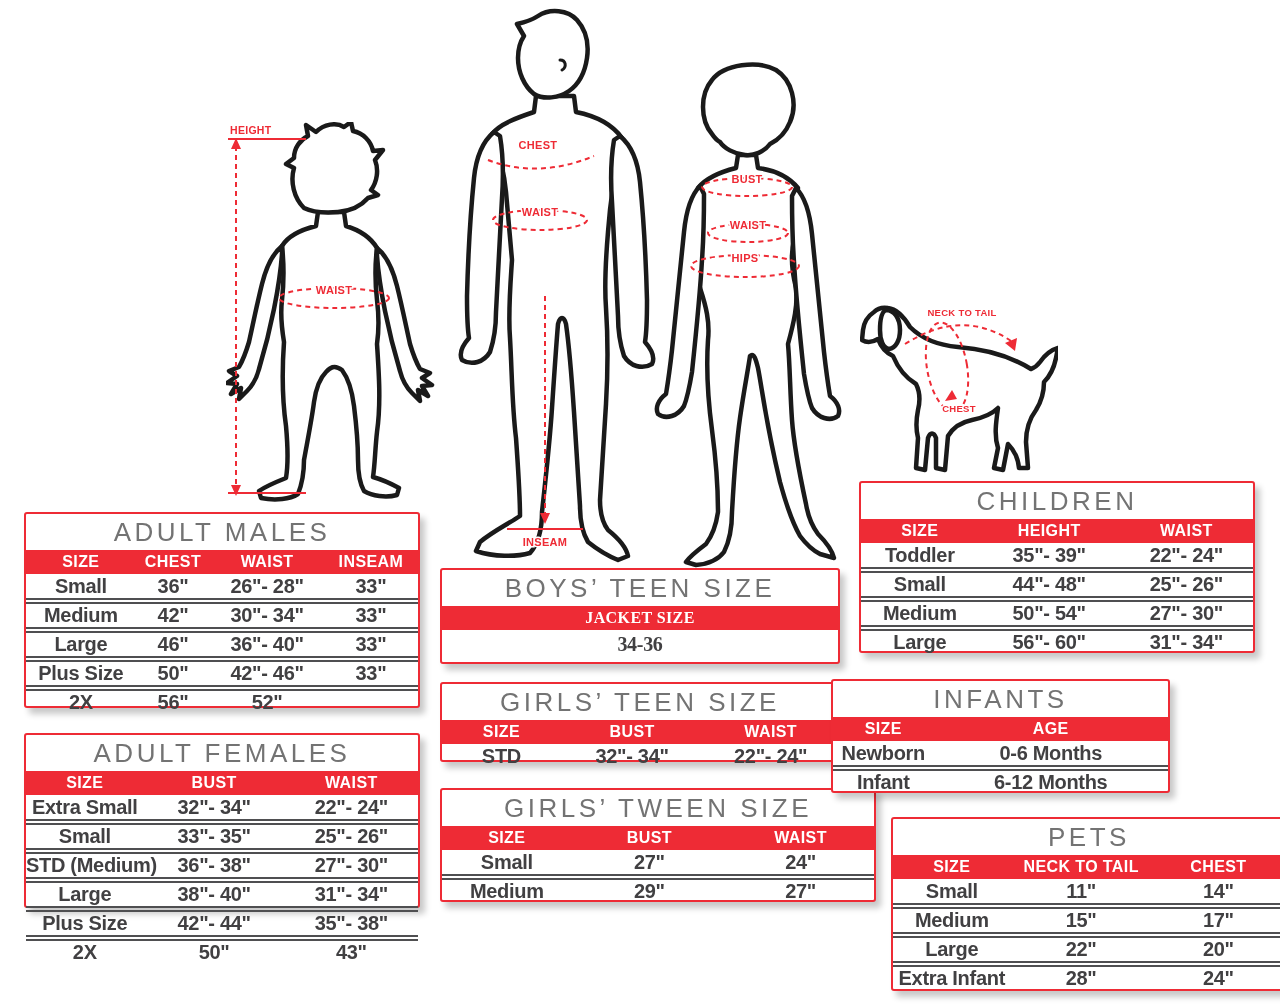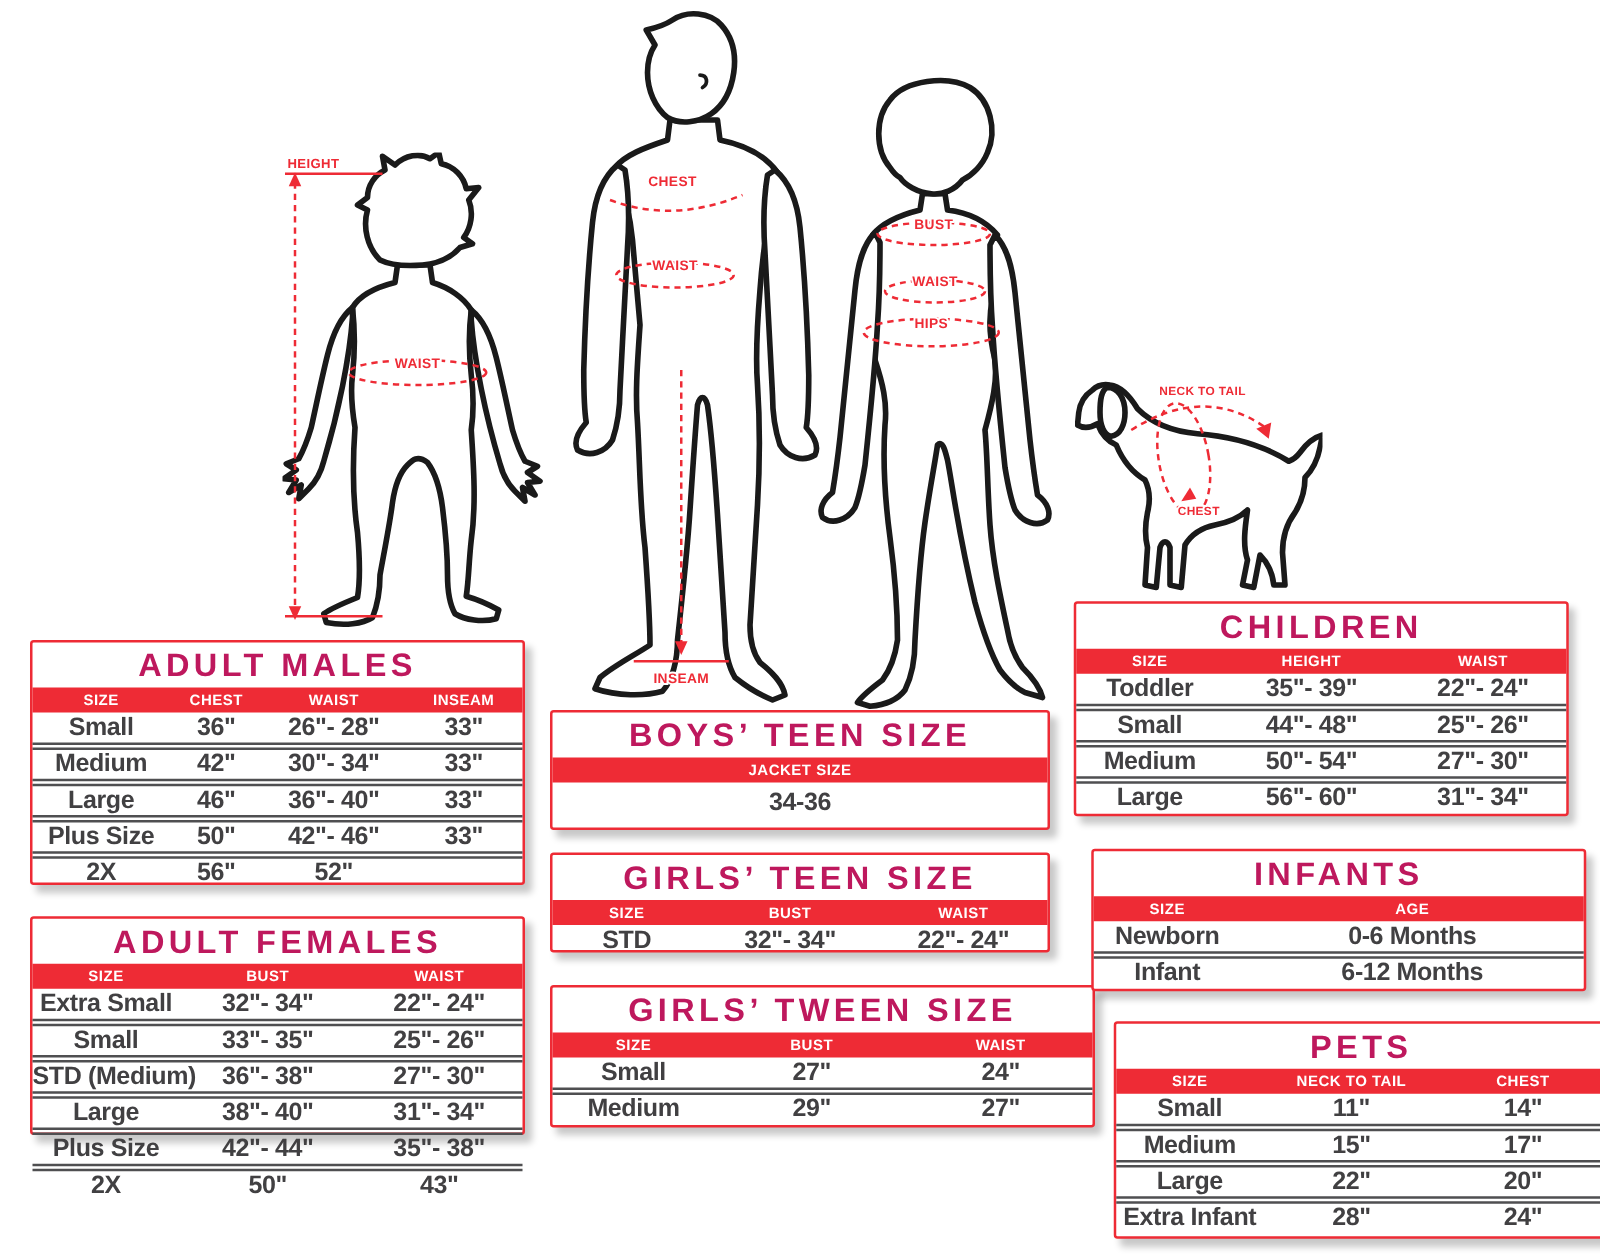--- a/index.html
+++ b/index.html
@@ -18,44 +18,44 @@
   .anno{
     font-family:"Liberation Sans",sans-serif;font-weight:bold;fill:#ee2b35;
     paint-order:stroke;stroke:#ffffff;stroke-width:3px;letter-spacing:.3px;
   }
   
   .tbl{
     position:absolute;background:#fff;border:2.5px solid #ee2b35;border-radius:3px;
     box-shadow:5px 6px 6px rgba(0,0,0,.22);display:flex;flex-direction:column;box-sizing:border-box;
   }
   .tbl .title{
-    color:#be185d;font-weight:bold;text-align:center;font-size:26px;letter-spacing:3.5px;
+    color:#737373;font-weight:normal;text-align:center;font-size:26px;letter-spacing:3.5px;
     padding:4px 0 3px 0;line-height:1.1;
   }
   .tbl .head{
-    background:#ee2b35;color:#fff;font-weight:bold;font-size:12px;letter-spacing:.4px;
+    background:#ee2b35;color:#fff;font-weight:bold;font-size:16px;letter-spacing:.4px;
     display:grid;align-items:center;padding:3px 0;
   }
   .tbl .head span{text-align:center;}
   .tbl .tbody{flex:1;display:flex;flex-direction:column;padding:1px 0 3px 0;}
   .tbl .row{display:grid;flex:1;align-items:center;font-size:20px;font-weight:bold;color:#414042;letter-spacing:-.3px;}
   .tbl .row span{text-align:center;white-space:nowrap;}
   .sep{height:2px;border-top:2px solid #4f4f51;border-bottom:2px solid #4f4f51;}
   .g4{grid-template-columns:28% 19% 29% 24%;}
   .g3{grid-template-columns:30% 36% 34%;}
   .g2{grid-template-columns:30% 70%;}
-  .g1{grid-template-columns:100%;}
+  .g1{grid-template-columns:100%;font-family:Liberation Serif, serif;}
   
   #tbl-adult-males  {left:24px; top:512px; width:396px; height:196px;}
   #tbl-adult-females{left:24px; top:733px; width:396px; height:175px;}
   #tbl-boys-teen    {left:440px;top:568px; width:400px; height:96px;}
   #tbl-girls-teen   {left:440px;top:682px; width:400px; height:80px;}
   #tbl-girls-tween  {left:440px;top:788px; width:436px; height:114px;}
   #tbl-children     {left:859px;top:481px; width:396px; height:172px;}
-  #tbl-infants      {left:873px;top:679px; width:396px; height:114px;}
+  #tbl-infants      {left:831px;top:679px; width:339px; height:114px;}
   #tbl-pets         {left:859px;top:817px; width:396px; height:174px;margin-left:32px;}
 </style>
 </head>
 <body>
 
 <div class="canvas">
 
   <svg class="fig" style="left:226px;top:122px" width="210" height="385" viewBox="0 0 210 385">
     <path class="outline" d="M 92 90 L 90 104 C 74 108 62 114 56 124 C 58 142 58 160 56 178 C 54 194 56 208 58 220 C 56 248 56 276 60 304 C 62 326 62 344 60 356 C 50 360 40 364 33 369 L 35 376 C 50 379 64 377 72 372 C 76 362 78 350 78 338 C 82 316 86 296 88 280 C 90 266 94 256 100 250 C 104 246 108 242 116 248 C 122 256 126 268 128 284 C 130 300 132 318 132 338 C 132 350 134 362 138 369 C 146 374 160 376 171 373 L 173 366 C 164 361 154 357 147 355 C 149 342 149 328 151 310 C 155 282 153 252 151 222 C 153 208 153 194 151 178 C 149 160 149 142 151 126 C 145 116 133 108 120 104 L 118 90 Z"></path>
     <path class="outline" d="M 56 124 C 46 132 40 146 36 162 C 31 182 27 202 23 220 C 20 230 17 238 13 245 L 3 249 L 11 254 L 1 261 L 11 262 L 5 272 L 15 266 L 13 277 L 21 269 C 27 263 31 255 33 247 C 39 227 44 207 48 187 C 52 167 55 146 56 132 Z"></path>

